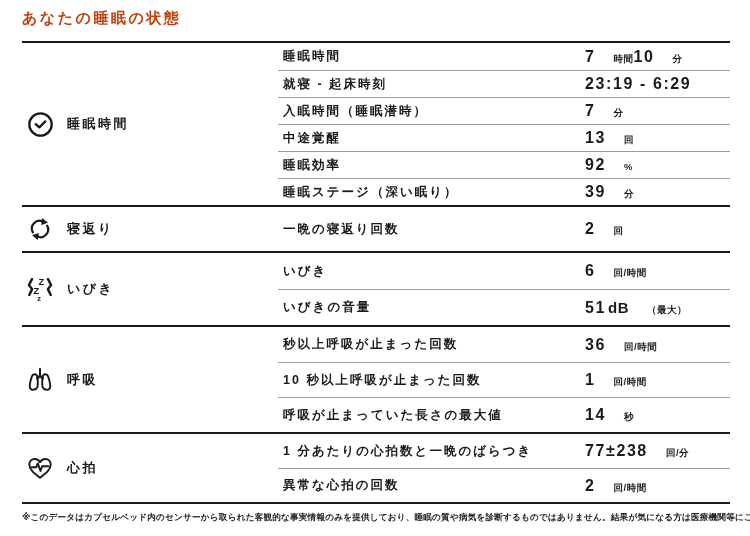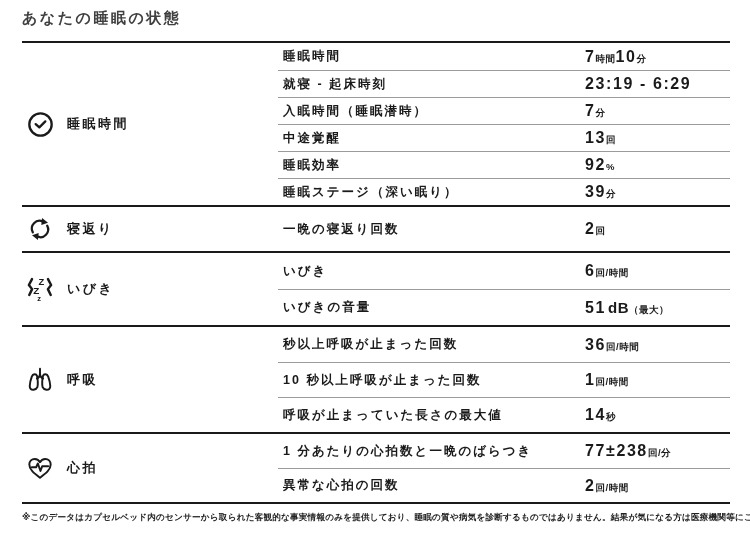--- a/index.html
+++ b/index.html
@@ -4,21 +4,21 @@
 <style>
   * { box-sizing: border-box; margin: 0; padding: 0; }
   html,body { background:#ffffff; }
   body { font-family: "Liberation Sans", "DejaVu Sans", sans-serif; }
   .page {
     width: 750px; height: 536px; background:#ffffff; color:#1a1a1a;
     padding: 9px 20px 0 22px; position: relative; overflow: hidden;
   }
   .title {
     font-size: 15px; font-weight: bold; letter-spacing: 2.5px;
-    margin-bottom: 13px; color:#404040;
+    margin-bottom: 13px; color:#c2410c;
   }
   .table { border-bottom: 2px solid #1a1a1a; }
   .section { display: flex; border-top: 2px solid #1a1a1a; }
   .cat {
     flex: 0 0 256px; display: flex; align-items: center; gap: 11px;
     padding-left: 2px;
   }
   .icon { width: 32px; display: flex; justify-content: center; align-items: center; }
   .cat-label { font-size: 13px; font-weight: bold; letter-spacing: 2.5px; }
   .rows { flex: 1; display: flex; flex-direction: column; }
@@ -31,21 +31,21 @@
   .sec-4 .row { height: 34px; }
   .row-label {
     flex: 0 0 307px; padding-left: 5px;
     font-size: 12.5px; font-weight: bold; letter-spacing: 2px;
     white-space: nowrap;
   }
   .row-value { flex: 1; display: flex; align-items: baseline; white-space: nowrap; }
   .seg { font-weight: bold; }
   .seg.lg { font-size: 16px; letter-spacing: 1.6px; }
   .seg.md { font-size: 15px; letter-spacing: 0.5px; margin-left: 2px; }
-  .seg.sm { font-size: 9.5px; letter-spacing: 0.5px; margin-left: 0; }
+  .seg.sm { font-size: 9.5px; letter-spacing: 0.5px; margin-left: 18px; }
   .footer {
     margin-top: 8px; font-size: 8.6px; font-weight: bold;
     letter-spacing: 0.2px; color: #222; white-space: nowrap;
   }
   svg { display: block; }
 </style>
 </head>
 <body>
 
 <div class="page">

